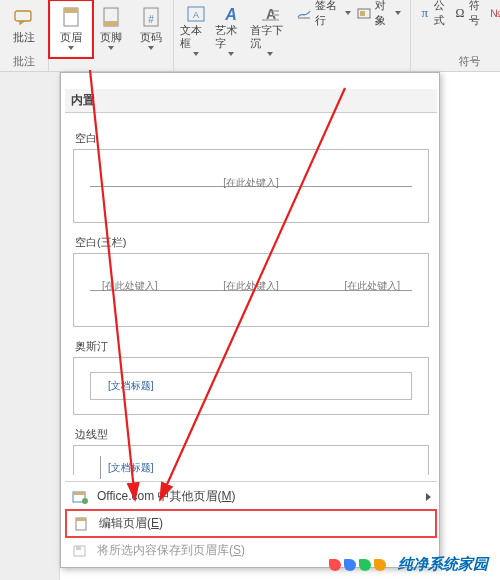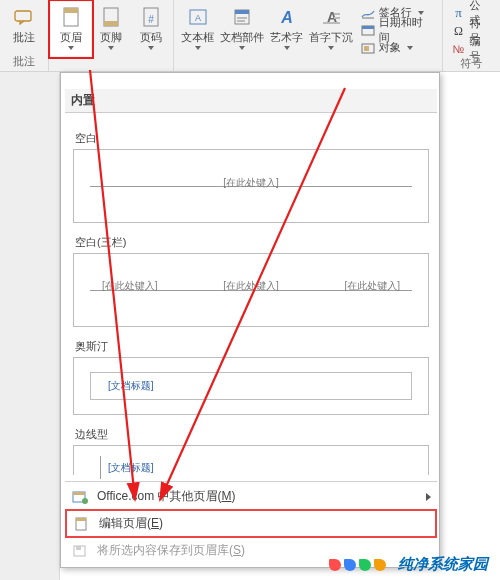--- a/index.html
+++ b/index.html
@@ -43,21 +43,21 @@
       width:0;height:0;border-left:3px solid transparent;border-right:3px solid transparent;
       border-top:4px solid #666; margin-top:2px;
     }
     .group-label { font-size: 11px; color: #666; padding-bottom:1px;}
 
     .small-btn {
       display:flex; align-items:center; gap:4px;
       padding: 1px 3px; color:#444; font-size:11px;
       height: 18px;
     }
-    .small-stack { display:flex; flex-direction:column; padding:2px 2px 0;}
+    .small-stack { display:flex; flex-direction:row; padding:2px 2px 0;}
     .small-btn .iconw { width:14px; height:14px; display:inline-flex; align-items:center; justify-content:center;}
     .small-caret{
       width:0;height:0;border-left:3px solid transparent;border-right:3px solid transparent;
       border-top:4px solid #666; margin-left:2px;
     }
 
     
     .hl-red { outline: 2px solid #e81e1e; outline-offset: 1px; background:#fff;}
 
     
@@ -198,32 +198,20 @@
       <div class="ribbon-btn-large">
         <span class="icon-box">
           <svg width="20" height="18">
               <rect x="2" y="2" width="16" height="14" fill="none" stroke="#5b88c2"></rect>
               <text x="10" y="13" font-size="9" text-anchor="middle" fill="#5b88c2">A</text>
             </svg>
         </span>
         <span class="lbl">文本框</span>
         <span class="caret"></span>
       </div>
-      <div class="ribbon-btn-large" style="width:50px">
-        <span class="icon-box">
-          <svg width="20" height="18">
-              <rect x="3" y="2" width="14" height="14" fill="none" stroke="#8a8a8a"></rect>
-              <rect x="3" y="2" width="14" height="4" fill="#5b88c2"></rect>
-              <rect x="5" y="9" width="10" height="2" fill="#bbb"></rect>
-              <rect x="5" y="12" width="8" height="2" fill="#bbb"></rect>
-            </svg>
-        </span>
-        <span class="lbl">文档部件</span>
-        <span class="caret"></span>
-      </div>
       <div class="ribbon-btn-large">
         <span class="icon-box">
           <svg width="20" height="18">
               <text x="10" y="15" font-size="16" text-anchor="middle" fill="#3e7ac4" font-weight="bold" font-style="italic">A</text>
             </svg>
         </span>
         <span class="lbl">艺术字</span>
         <span class="caret"></span>
       </div>
       <div class="ribbon-btn-large" style="width:50px">
@@ -241,29 +229,20 @@
       <div class="small-stack">
         <div class="small-btn">
           <span class="iconw">
               <svg width="14" height="12">
                 <path d="M1 10 C4 4,8 12,13 4" stroke="#5b88c2" fill="none" stroke-width="1.3"></path>
                 <line x1="1" y1="11" x2="13" y2="11" stroke="#777"></line>
               </svg>
             </span>
           <span>签名行</span>
           <span class="small-caret"></span>
-        </div>
-        <div class="small-btn">
-          <span class="iconw">
-              <svg width="14" height="12">
-                <rect x="1" y="2" width="12" height="9" fill="none" stroke="#777"></rect>
-                <rect x="1" y="2" width="12" height="3" fill="#5b88c2"></rect>
-              </svg>
-            </span>
-          <span>日期和时间</span>
         </div>
         <div class="small-btn">
           <span class="iconw">
               <svg width="14" height="12">
                 <rect x="1" y="2" width="12" height="9" fill="none" stroke="#777"></rect>
                 <rect x="3" y="4" width="5" height="5" fill="#cdb37a"></rect>
               </svg>
             </span>
           <span>对象</span>
           <span class="small-caret"></span>

